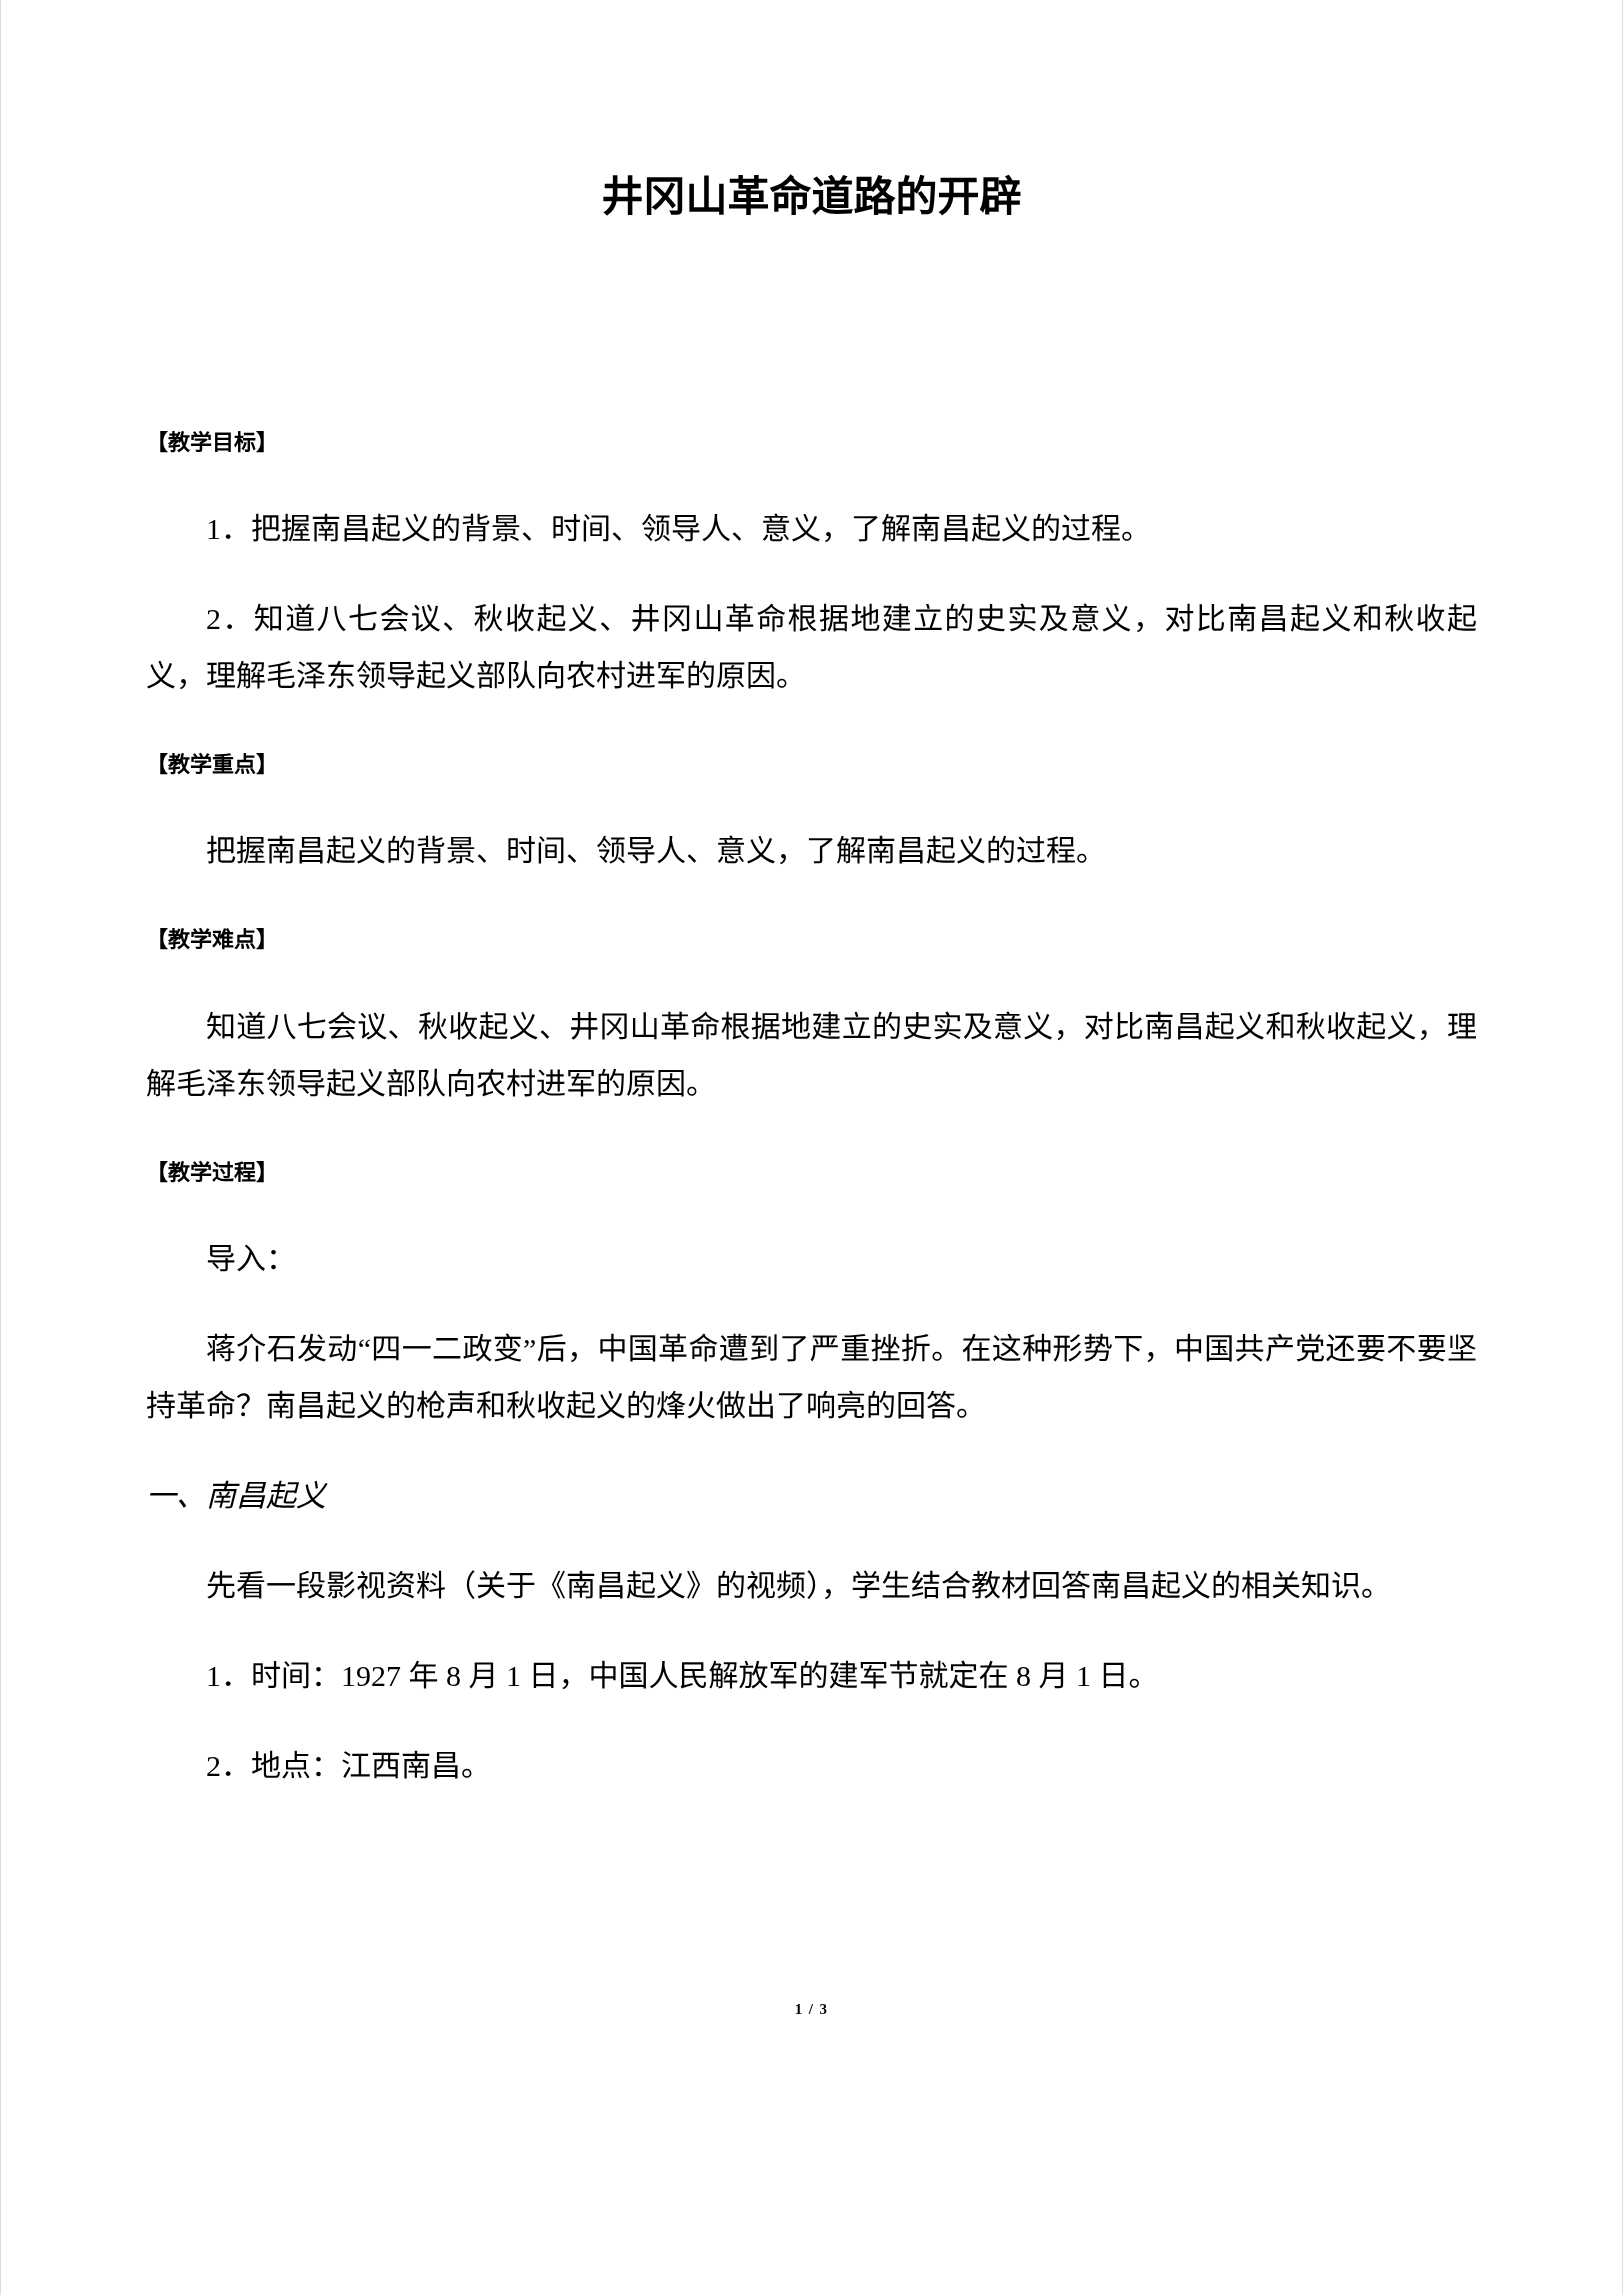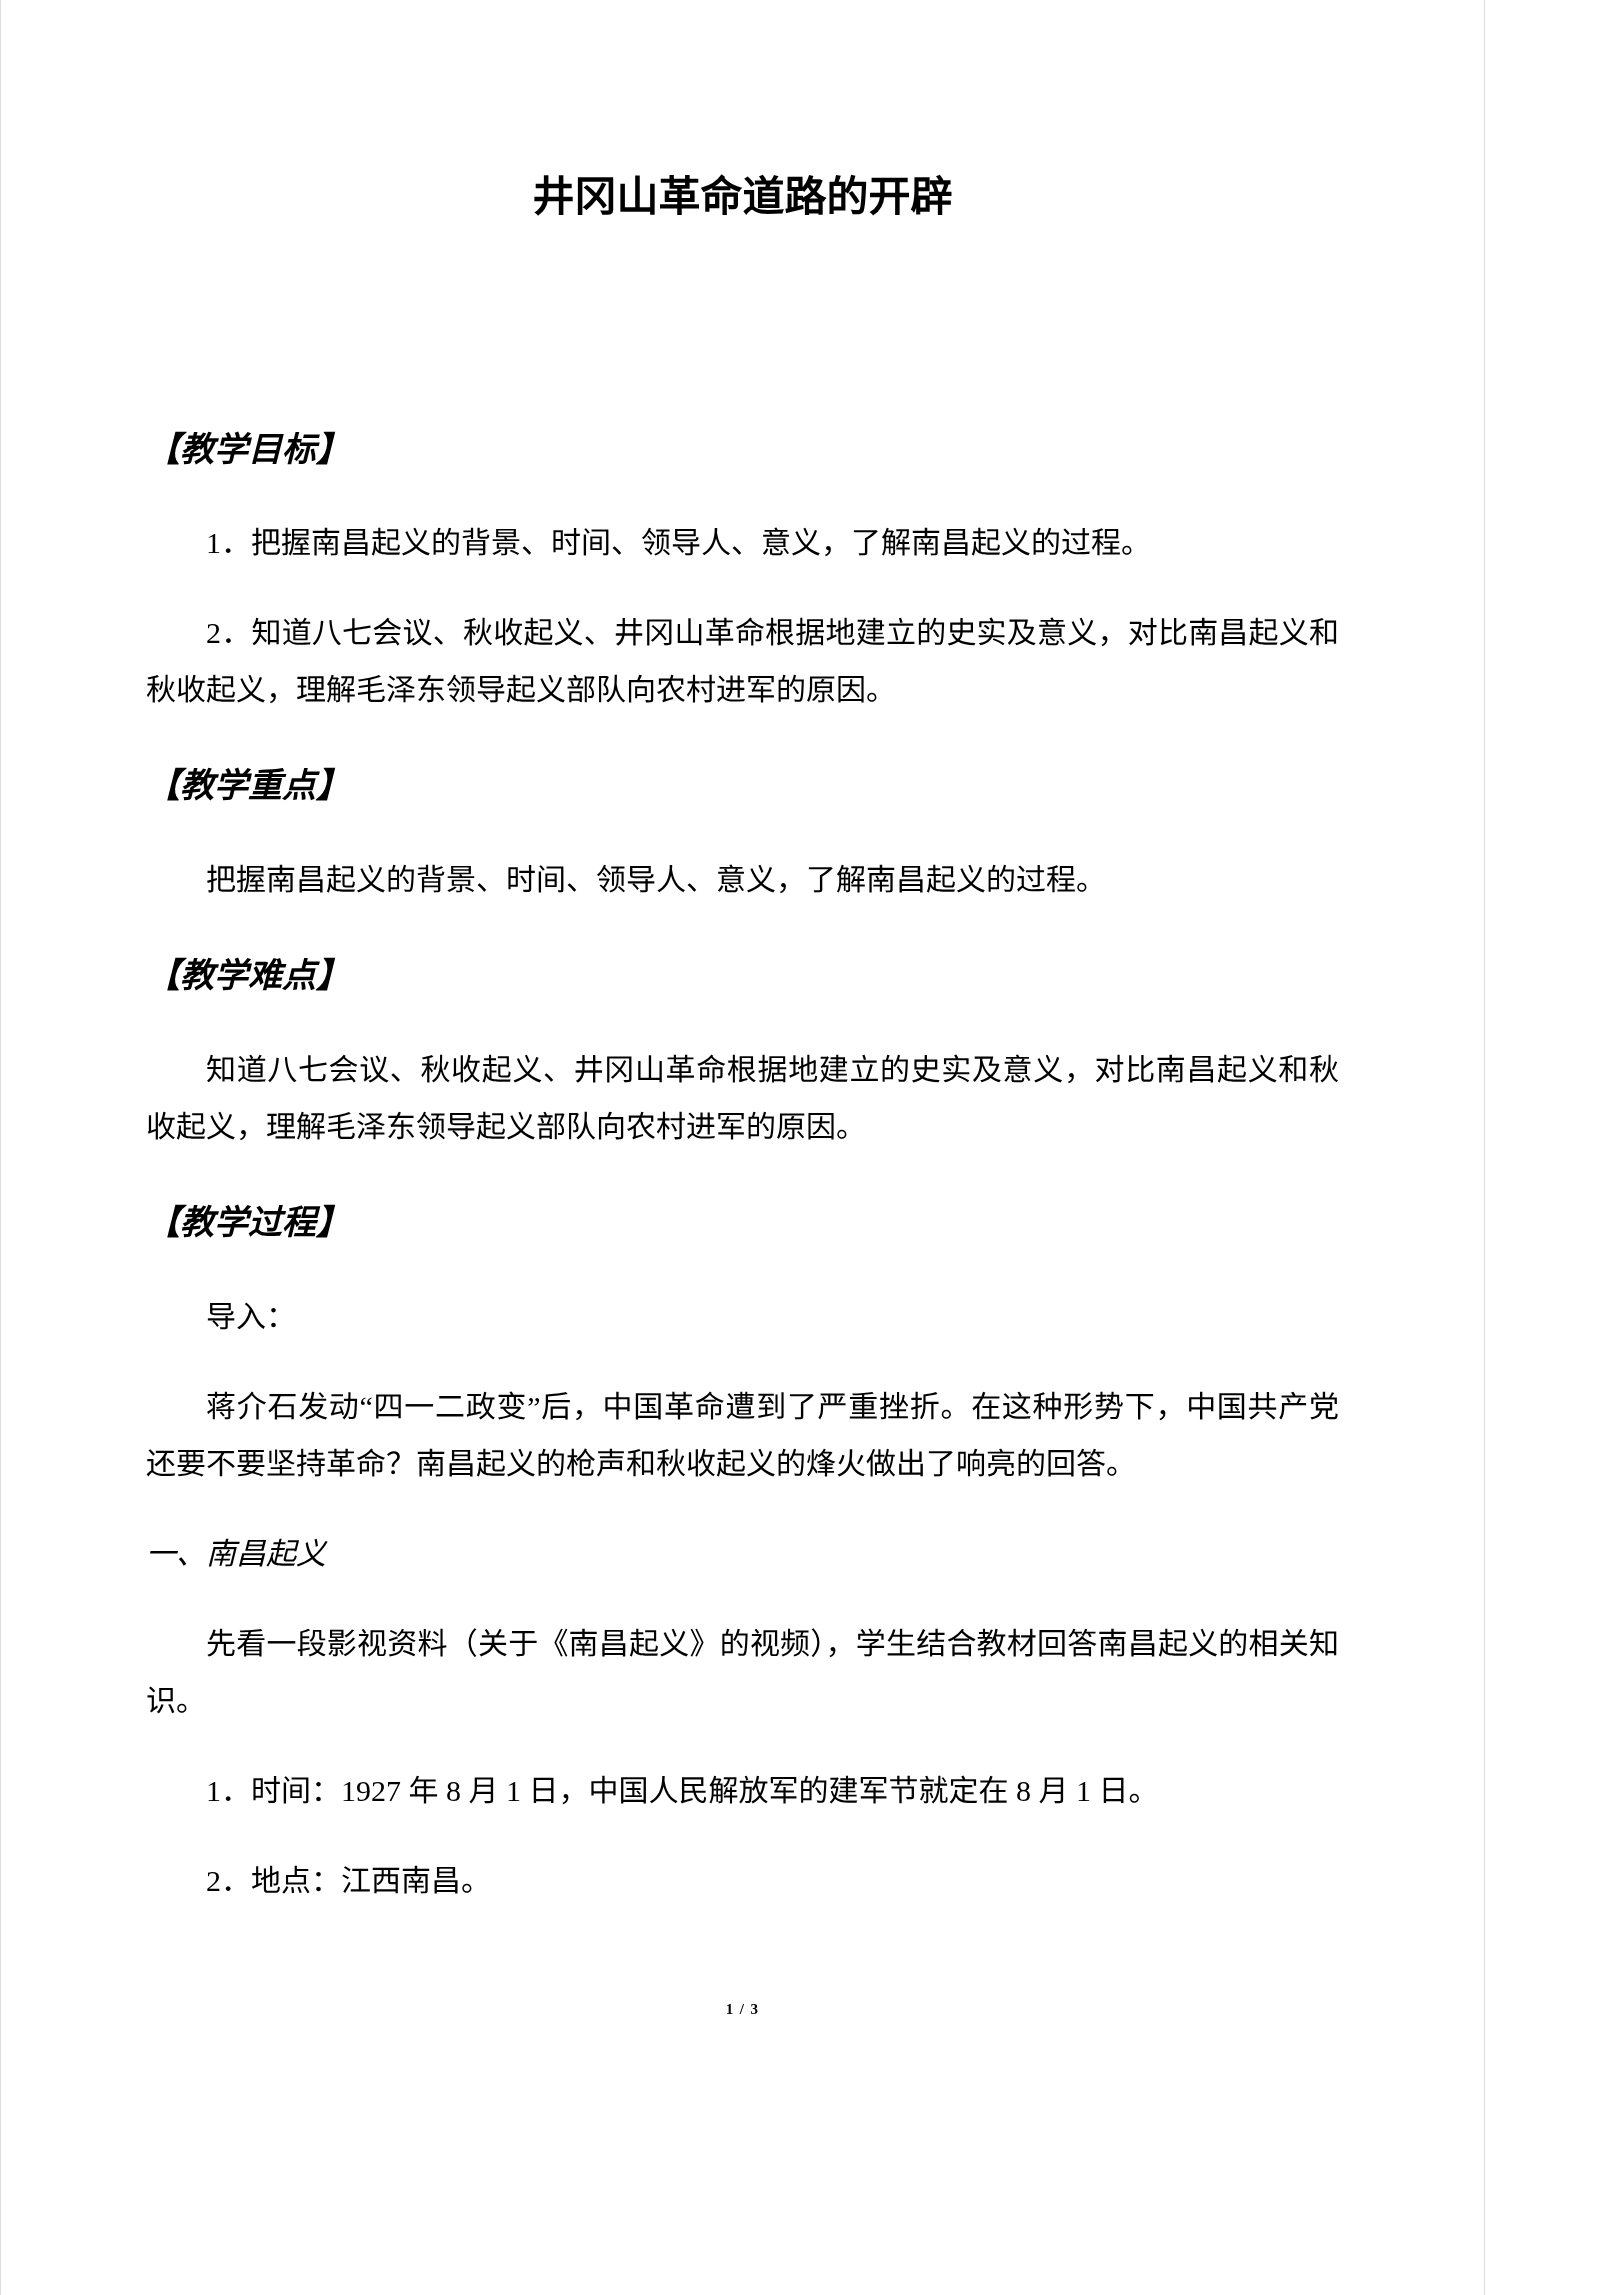--- a/index.html
+++ b/index.html
@@ -2,45 +2,44 @@
 <html lang="zh-CN" style="font-size:11px"><head>
 <meta charset="utf-8">
 <title>井冈山革命道路的开辟</title>
 <style>
   html, body {
     margin: 0;
     padding: 0;
     background: #ffffff;
   }
   .page {
-    width: 1485px;
+    width: 1623px;
     height: 2295px;
     position: relative;
     box-sizing: border-box;
     padding: 170px 145px 0 145px;
     background: #ffffff;
     border-left: 0.7px solid #dcdcdc;
     border-right: 0.7px solid #dcdcdc;
     font-family: "Liberation Serif", "DejaVu Serif", serif;
     color: #000000;
     overflow: hidden;
   }
   .doc-title {
     font-size: 42px;
     font-weight: bold;
     text-align: center;
     line-height: 1.3;
     margin: 0 0 205px 0;
   }
   .sec {
-    font-size: 34px;
+    font-size: 22px;
     font-weight: bold;
     line-height: 1.2;
     margin: 48px 0 44px 0;
-    font-style: italic;
   }
   .para {
     font-size: 30px;
     line-height: 1.9;
     margin: 33px 0;
     text-indent: 2em;
     text-align: justify;
   }
   .para.flush {
     text-indent: 0;

